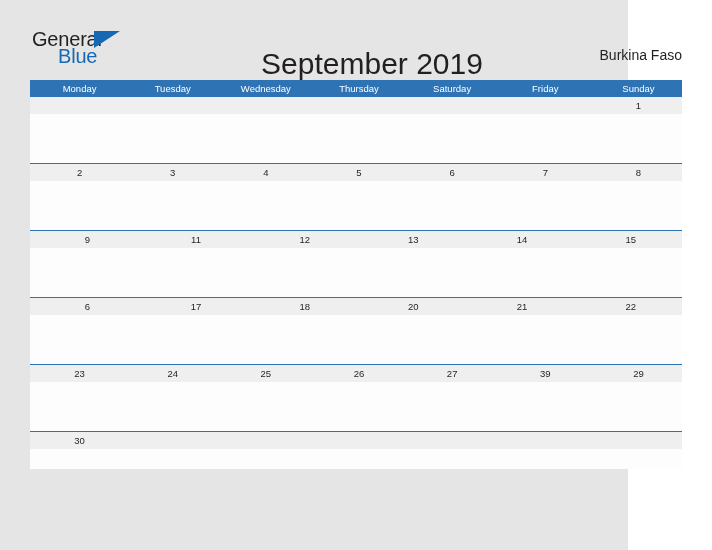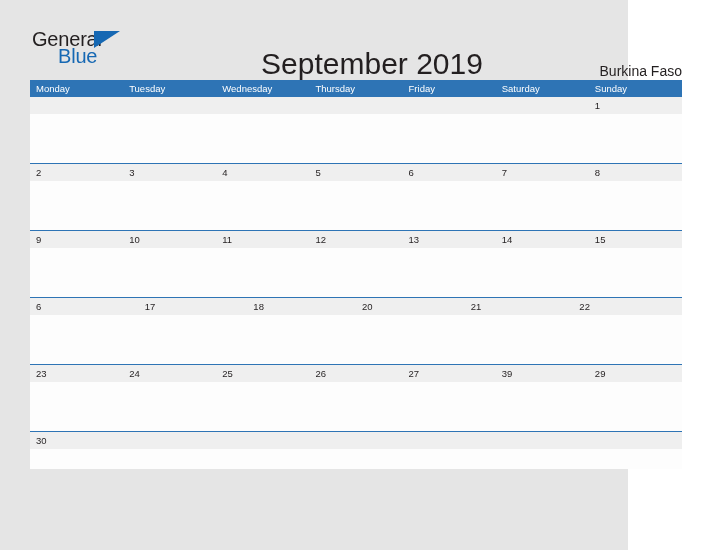--- a/index.html
+++ b/index.html
@@ -89,29 +89,29 @@
   
   #cal-region {
     position: absolute;
     right: 30px;
     top: 46px;
     font-size: 14px;
     line-height: 18px;
     color: #231f20;
     text-align: right;
     white-space: nowrap;
-    margin-top: 16px;
   }
 
   
   #grid {
     position: absolute;
     left: 30px;
     top: 80px;
     width: 652px;
+    text-align: center;
   }
 
   
   #weekday-row {
     display: flex;
     width: 652px;
     height: 17px;
     background: #2e74b5;
   }
   .weekday-cell {
@@ -185,22 +185,22 @@
     <div id="cal-region">Burkina Faso</div>
   </div>
 
   <div id="grid">
 
     <div id="weekday-row">
       <div class="weekday-cell">Monday</div>
       <div class="weekday-cell">Tuesday</div>
       <div class="weekday-cell">Wednesday</div>
       <div class="weekday-cell">Thursday</div>
+      <div class="weekday-cell">Saturday</div>
       <div class="weekday-cell">Friday</div>
-      <div class="weekday-cell">Saturday</div>
       <div class="weekday-cell">Sunday</div>
     </div>
 
     <div class="week-row">
       <div class="date-strip">
         <div class="date-cell"></div>
         <div class="date-cell"></div>
         <div class="date-cell"></div>
         <div class="date-cell"></div>
         <div class="date-cell"></div>
@@ -237,21 +237,20 @@
         <div class="body-cell"></div>
         <div class="body-cell"></div>
         <div class="body-cell"></div>
       </div>
     </div>
 
     <div class="week-row">
       <div class="week-sep"></div>
       <div class="date-strip">
         <div class="date-cell">9</div>
-        <div class="date-cell">10</div>
         <div class="date-cell">11</div>
         <div class="date-cell">12</div>
         <div class="date-cell">13</div>
         <div class="date-cell">14</div>
         <div class="date-cell">15</div>
       </div>
       <div class="week-body">
         <div class="body-cell"></div>
         <div class="body-cell"></div>
         <div class="body-cell"></div>

